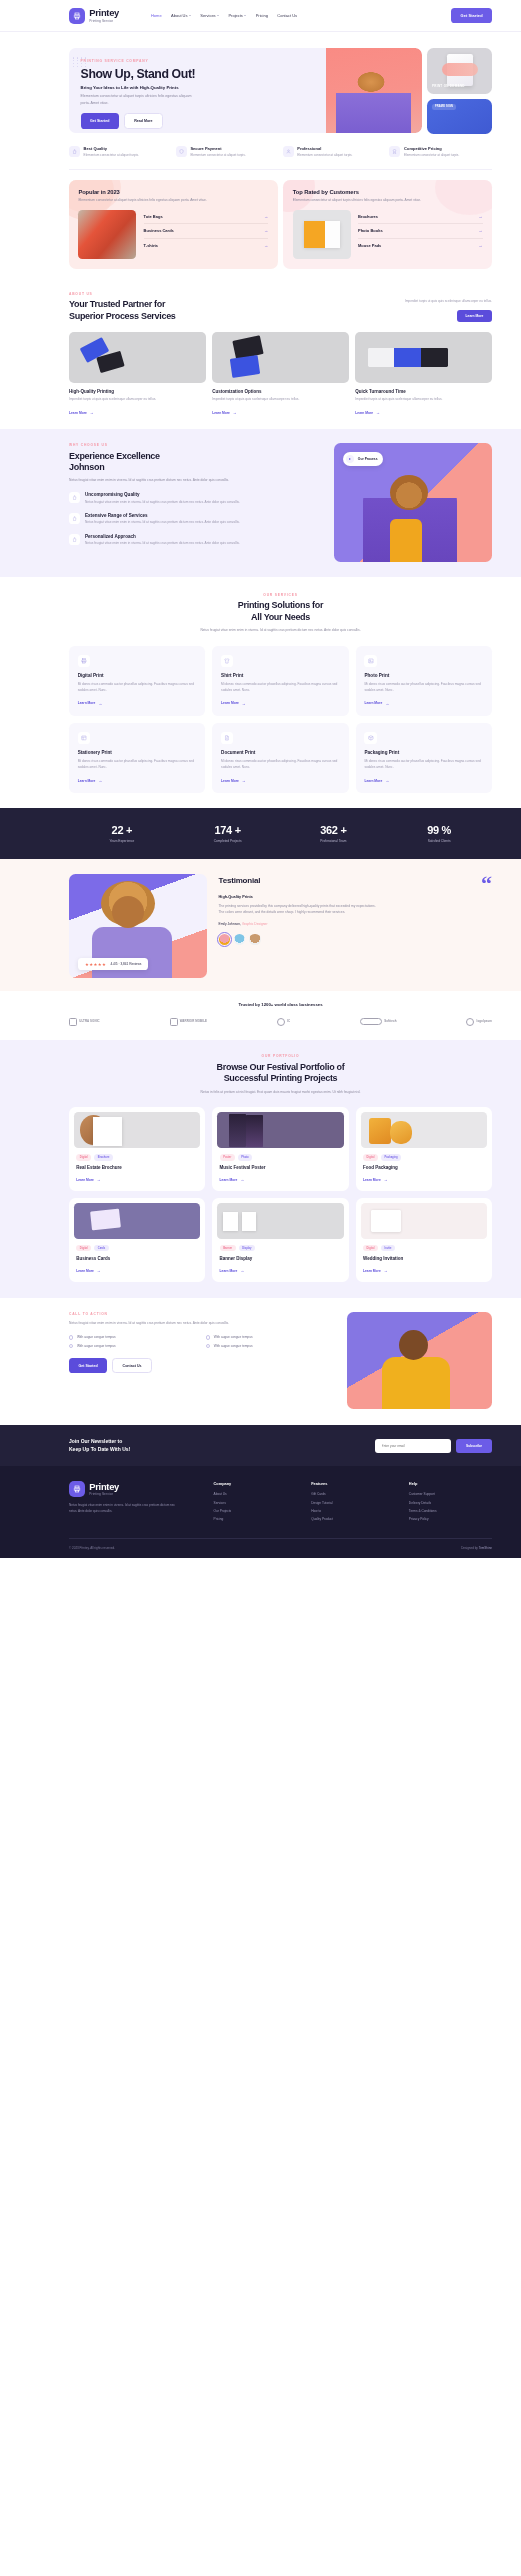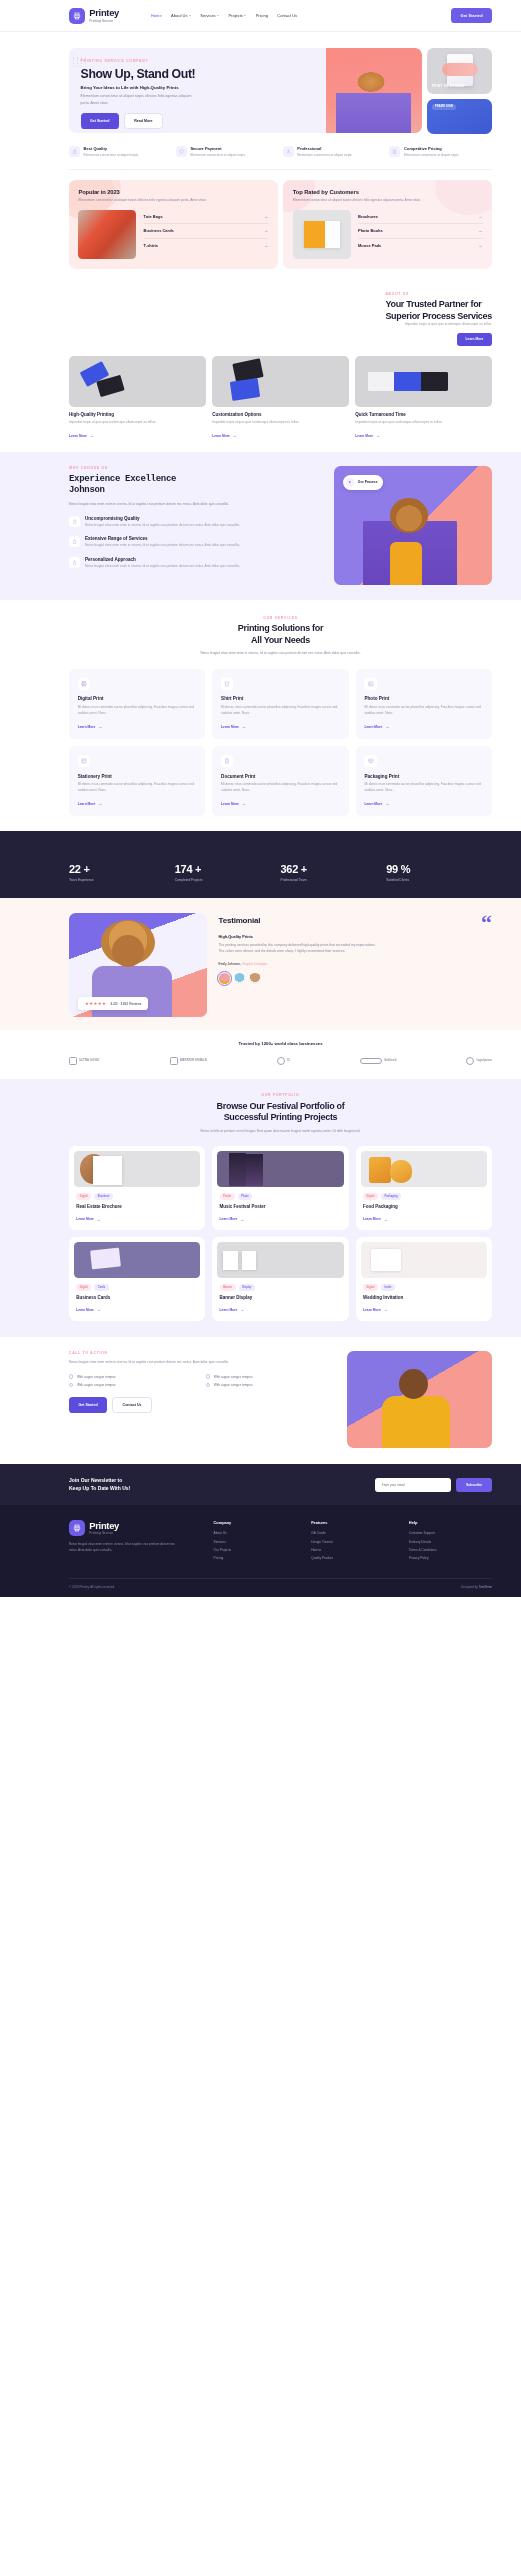--- a/index.html
+++ b/index.html
@@ -117,21 +117,21 @@
   .pl-row {
     display:flex; align-items:center; justify-content:space-between;
     padding:4.3px 0; border-bottom:0.7px solid rgba(150,120,120,.13); cursor:pointer;
   }
   .pl-row:last-child { border-bottom:none; }
   .pl-row span { font-size:4px; font-weight:bold; color:#1d1b32; }
   .pl-row .arr { font-size:4.3px; color:#5b4cdb; }
 
   
   .about { padding:11.6px 0 13px; }
-  .about-head { display:flex; align-items:flex-end; justify-content:space-between;flex-direction:column; }
+  .about-head { display:flex; align-items:flex-end; justify-content:space-between; }
   .about-h { font-size:9px; font-weight:bold; line-height:1.28; letter-spacing:-0.3px; margin-top:3.6px; color:#1d1b32; }
   .about-right { text-align:right; width:123px; }
   .about-right p { font-size:3.2px; color:#9b98ae; line-height:1.75; }
   .learn-btn { background:#5b4cdb; color:#fff; font-size:3.3px; font-weight:bold; padding:4.3px 8.7px; border-radius:2.9px; border:none; margin-top:5px; cursor:pointer; }
   .about-cards { display:flex; gap:6.5px; margin-top:10px; }
   .acard { flex:1; }
   .acard-img { height:51px; border-radius:5px; background:#d4d4d6; position:relative; overflow:hidden; }
   .acard-t { font-size:4.5px; font-weight:bold; margin-top:5.8px; color:#1d1b32; }
   .acard-p { font-size:3.2px; color:#9b98ae; line-height:1.75; margin-top:2.9px; }
   .lm { display:inline-flex; align-items:center; gap:2.9px; font-size:3.3px; font-weight:bold; color:#5b4cdb; margin-top:4.3px; cursor:pointer; }
@@ -140,21 +140,21 @@
   .m1:before{content:"";position:absolute;left:13px;top:10px;width:24.6px;height:16px;background:#3b53e0;transform:rotate(-28deg);border-radius:1.4px;}
   .m1:after{content:"";position:absolute;left:29px;top:22px;width:24.6px;height:16px;background:#23222b;transform:rotate(-16deg);border-radius:1.4px;}
   .m2:before{content:"";position:absolute;left:22px;top:5.8px;width:27.5px;height:19px;background:#23222b;transform:rotate(-12deg);border-radius:1.4px;}
   .m2:after{content:"";position:absolute;left:19px;top:24.6px;width:27.5px;height:19px;background:#3b53e0;transform:rotate(-8deg);border-radius:1.4px;}
   .m3:before{content:"";position:absolute;left:13px;top:16px;width:80px;height:19px;background:linear-gradient(90deg,#f2f2f4 0 33%,#3b53e0 33% 66%,#23222b 66% 100%);border-radius:1.4px;}
 
   
   .why { background:#f3f1fd; padding:14.5px 0 14.5px; }
   .why-grid { display:flex; gap:10px; }
   .why-left { flex:1; }
-  .why-h { font-size:9px; font-weight:bold; line-height:1.26; letter-spacing:-0.3px; margin-top:3.6px; color:#1d1b32;font-family:Liberation Mono, monospace; }
+  .why-h { font-size:9px; font-weight:bold; line-height:1.26; letter-spacing:-0.3px; margin-top:3.6px; color:#1d1b32; }
   .why-p { font-size:3.3px; color:#8d8a9e; line-height:1.8; margin-top:5px; }
   .why-item { display:flex; gap:5px; margin-top:8px; }
   .why-ic { width:11px;height:11px;border-radius:3.6px;background:#fff;flex-shrink:0;display:flex;align-items:center;justify-content:center; }
   .why-ic svg { width:5px;height:5px;stroke:#9b93e0;fill:none;stroke-width:1.5; }
   .why-t { font-size:4.6px; font-weight:bold; color:#1d1b32; }
   .why-d { font-size:3.2px; color:#9b98ae; line-height:1.7; margin-top:2.2px; }
   .why-right { width:158px; position:relative; }
   .why-photo {
     height:119px; border-radius:6.5px; position:relative; overflow:hidden;
     background:linear-gradient(135deg,#8f7ce8 0%,#8f7ce8 52%,#f79a92 52%,#f79a92 100%);
@@ -188,21 +188,21 @@
   .svc-grid { display:grid; grid-template-columns:repeat(3,1fr); gap:7.2px; margin-top:11.6px; text-align:left; }
   .svc { background:#f8f7fd; border-radius:5.8px; padding:8.7px 8.7px 9.4px; }
   .svc-ic { width:12.3px;height:12.3px;border-radius:3.6px;background:#fff;display:flex;align-items:center;justify-content:center; }
   .svc-ic svg { width:5.8px;height:5.8px;stroke:#9b93e0;fill:none;stroke-width:1.5; }
   .svc-t { font-size:4.6px; font-weight:bold; margin-top:6.5px; color:#1d1b32; }
   .svc-d { font-size:3.2px; color:#9b98ae; line-height:1.8; margin-top:3.6px; }
 
   
   .stats { background:#23213a; padding:16px 0; }
   .stats .wrap { display:flex; }
-  .stat { flex:1; text-align:left;margin-top:16px; }
+  .stat { flex:1; text-align:center; }
   .stat-n { font-size:11px; font-weight:bold; color:#fff; letter-spacing:-0.3px; }
   .stat-l { font-size:3.2px; color:#b6b3cc; margin-top:3.6px; }
 
   
   .testi { background:#fdf6f3; padding:14.5px 0 13px; }
   .testi-grid { display:flex; gap:11.6px; }
   .testi-left { width:138px; position:relative; }
   .testi-photo {
     height:104px; border-radius:6.5px; position:relative; overflow:hidden;
     background:linear-gradient(160deg,#7c6be8 0%,#7c6be8 30%,#f3f1fd 30%,#f3f1fd 68%,#f79a92 68%,#f79a92 100%);

